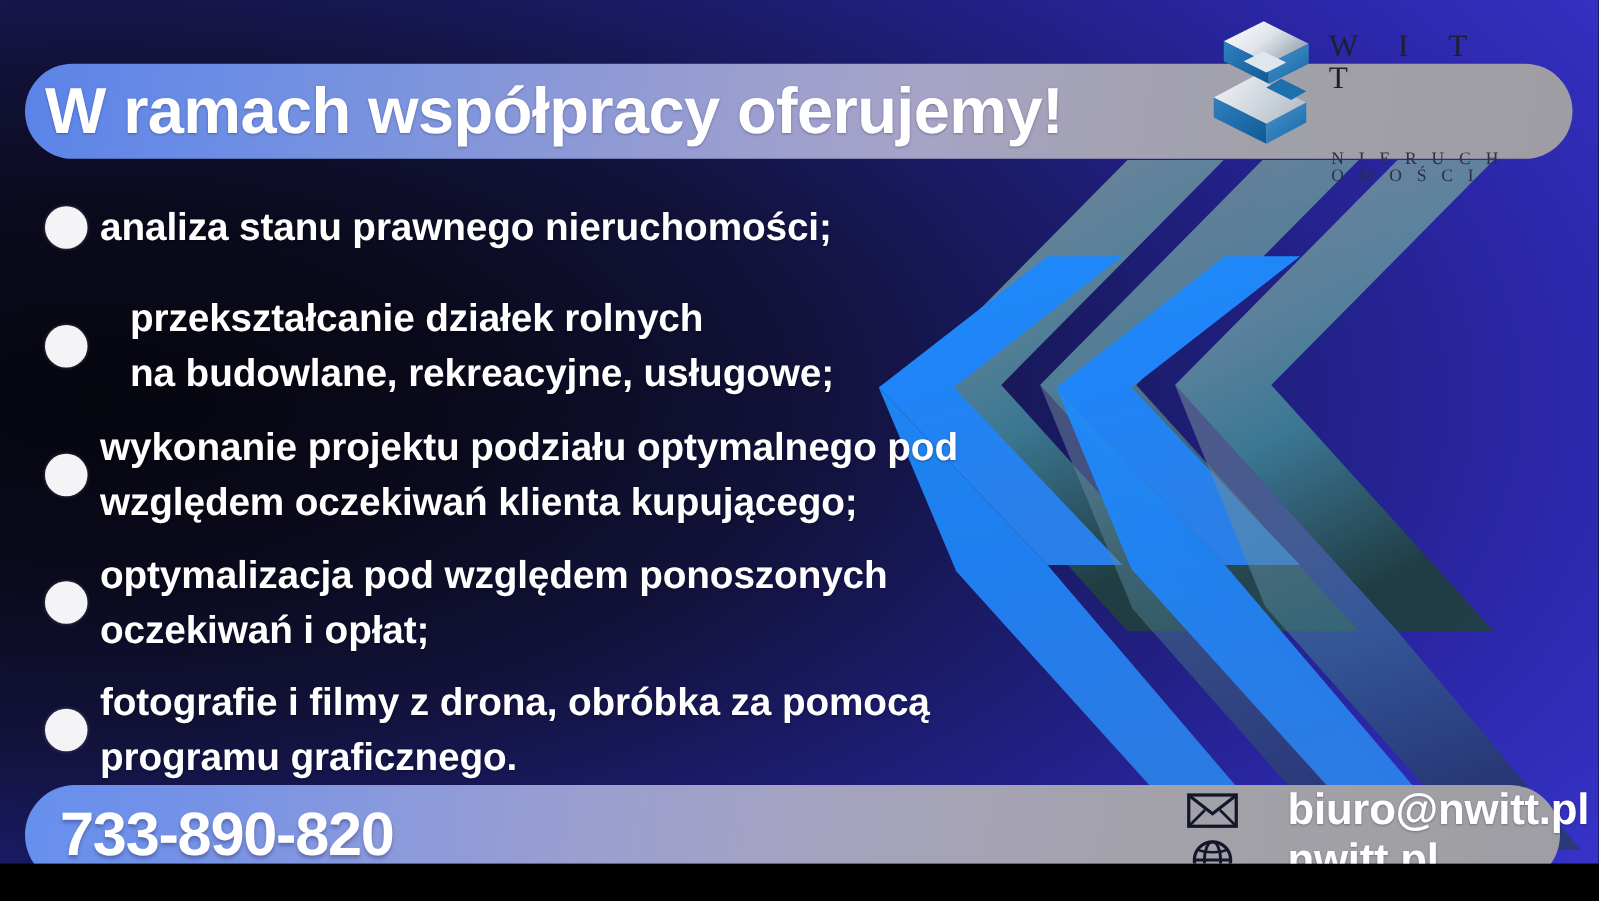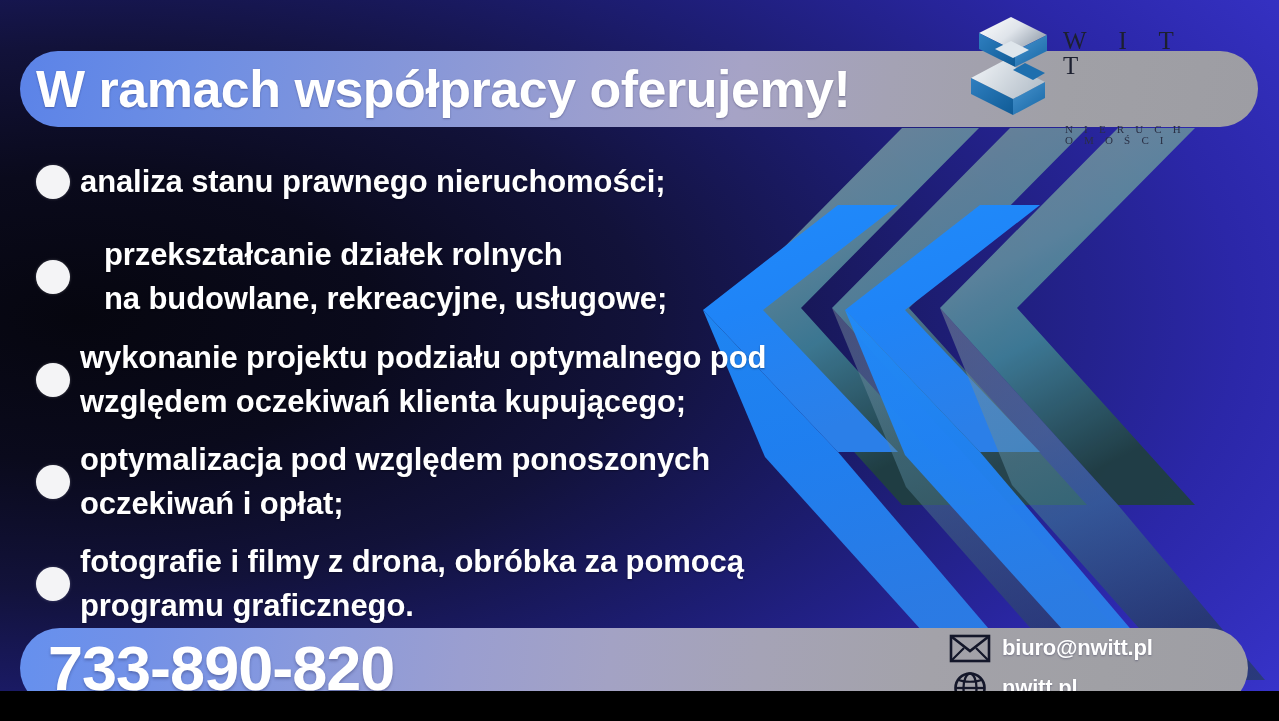--- a/index.html
+++ b/index.html
@@ -83,21 +83,21 @@
   }
   #logo-name {
     font-family: "Liberation Serif", serif;
     font-size: 25px;
     letter-spacing: 13px;
     color: #1c2030;
     line-height: 1;
   }
   #logo-sub {
     font-family: "Liberation Serif", serif;
-    font-size: 11px;
+    font-size: 14px;
     letter-spacing: 4.2px;
     color: #2a2f44;
     line-height: 1;
     margin-top: 9px;
     margin-left: 2px;
   }
 
   
   #bullets {
     position: absolute;
@@ -155,21 +155,21 @@
         #9e9ea4 100%);
   }
   #phone {
     position: absolute;
     left: 48px;
     top: 628px;
     height: 80px;
     display: flex;
     align-items: center;
     color: #ffffff;
-    font-size: 63px;
+    font-size: 49px;
     font-weight: bold;
     letter-spacing: -1px;
     text-shadow: 0 2px 3px rgba(20,20,60,0.3);
   }
   #contact {
     position: absolute;
     left: 948px;
     top: 624px;
     height: 88px;
     display: flex;
@@ -186,24 +186,25 @@
     flex: none;
     width: 44px;
     height: 30px;
     display: flex;
     align-items: center;
     justify-content: center;
     margin-right: 10px;
   }
   .contact-text {
     color: #ffffff;
-    font-size: 22px;
+    font-size: 35px;
     font-weight: bold;
     letter-spacing: -0.2px;
     text-shadow: 0 1px 2px rgba(30,30,70,0.35);
+    margin-left: 28px;
   }
 </style>
 </head>
 <body>
 
 <div id="slide">
 
   <svg id="chevrons" viewBox="0 0 1279 721" preserveAspectRatio="none">
     <defs>
       <linearGradient id="gGray" x1="0" y1="0" x2="0.35" y2="1">

